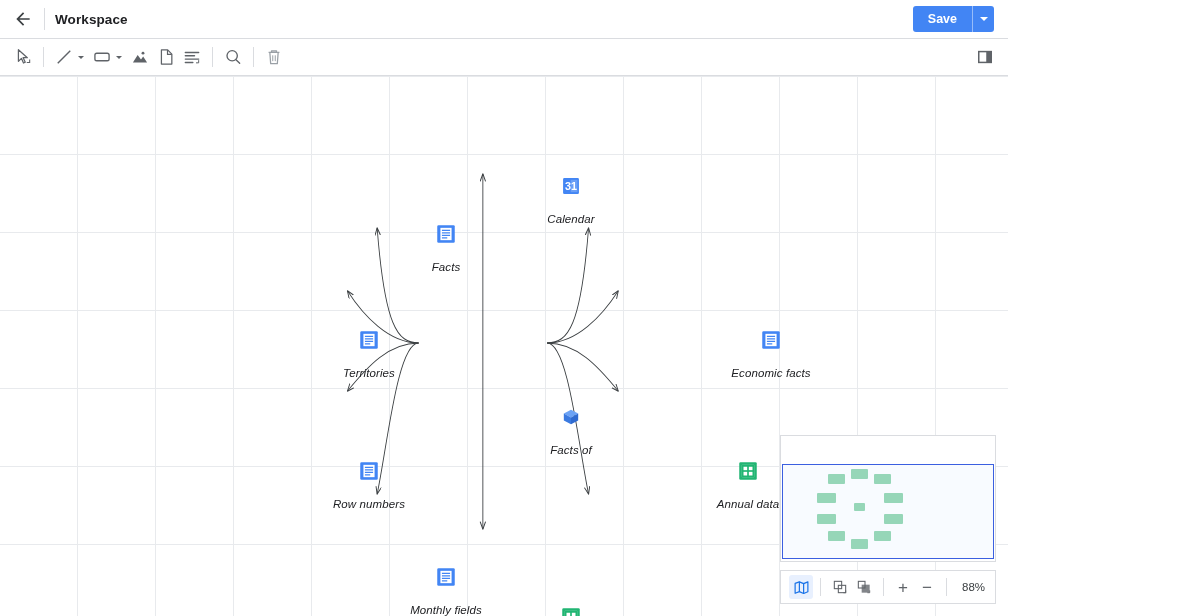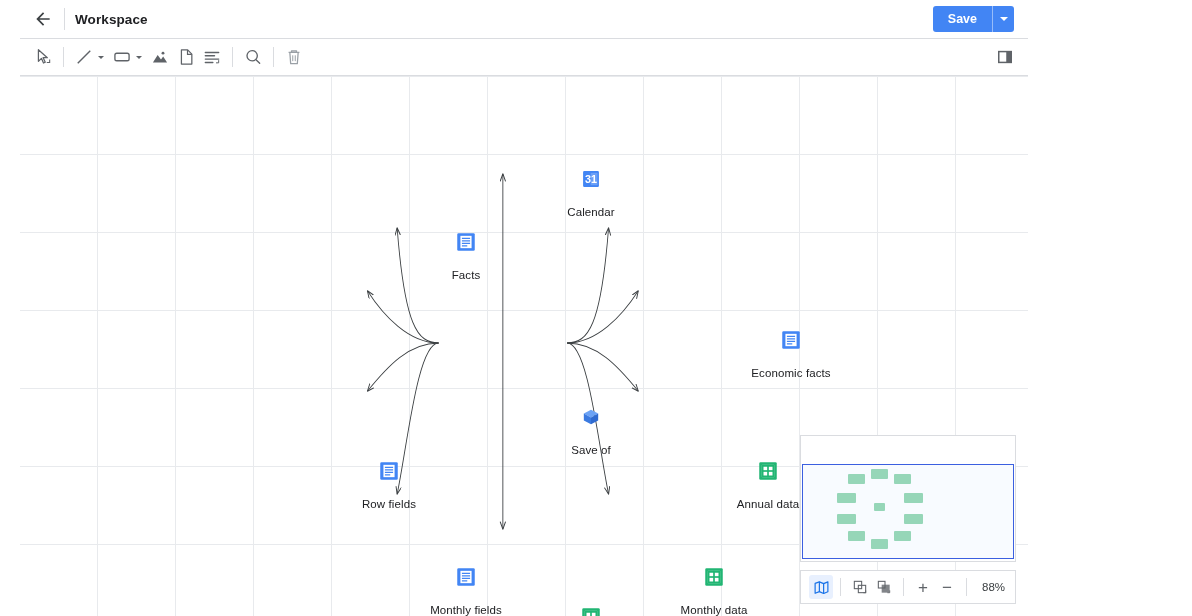--- a/index.html
+++ b/index.html
@@ -1,21 +1,21 @@
 <!DOCTYPE html>
 <html><head>
 <meta charset="utf-8">
 <style>
   * { box-sizing: border-box; margin: 0; padding: 0; }
   html, body {
     width: 1192px; height: 616px;
     font-family: "Liberation Sans", sans-serif;
     background: #ffffff; overflow: hidden;
   }
-  .app { position: relative; width: 1008px; height: 616px; display: flex; flex-direction: column; margin-left: 20px; }
+  .app { position: relative; width: 1008px; height: 616px; display: flex; flex-direction: column; }
 
   
   .header {
     height: 39px; min-height: 39px; background: #fff;
     border-bottom: 1px solid #dadce0;
     display: flex; align-items: center; padding: 0 8px;
     position: relative; z-index: 40;
   }
   .back-btn {
     width: 30px; height: 30px; display: flex; align-items: center; justify-content: center;
@@ -69,21 +69,21 @@
   .canvas-svg { position: absolute; inset: 0; width: 100%; height: 100%; pointer-events: none; }
 
   
   .node {
     position: absolute; transform: translateX(-50%);
     display: flex; flex-direction: column; align-items: center;
     cursor: pointer; width: 150px;
   }
   .node-label {
     margin-top: 17px; font-size: 11.5px; color: #202124;
-    white-space: nowrap; text-align: center; letter-spacing: .1px;
+    white-space: nowrap; text-align: center; letter-spacing: .1px; font-style: italic;
   }
   .ic { width: 20px; height: 20px; display: block; }
 
   
   .minimap-wrap {
     position: absolute; right: 12px; bottom: 12px; width: 216px;
     display: flex; flex-direction: column; z-index: 30;
   }
   .minimap {
     height: 127px; background: #fff; border: 1px solid #dadce0;
@@ -233,74 +233,87 @@
         <path d="M647,267 C672,267 684,370 696,418"></path>
       </g>
     </svg>
 
     <div class="node" style="left:571px; top:331px;">
       <svg width="20" height="20" viewBox="0 0 24 24">
         <path d="M12 3.2 L20.6 7.9 L12 12.6 L3.4 7.9 Z" fill="#6ba2f5"></path>
         <path d="M3.4 7.9 L12 12.6 L12 20.8 L3.4 16.1 Z" fill="#3b7ae0"></path>
         <path d="M20.6 7.9 L12 12.6 L12 20.8 L20.6 16.1 Z" fill="#2f6ad0"></path>
       </svg>
-      <div class="node-label">Save of</div>
-    </div>
-
-    <div class="node" style="left:571px; top:93px;">
+      <div class="node-label">Facts of</div>
+    </div>
+
+    <div class="node" style="left:571px; top:100px;">
       <svg width="20" height="20" viewBox="0 0 24 24">
         <rect x="2.5" y="2.5" width="19" height="19" rx="1.5" fill="#4285f4"></rect>
         <text x="12" y="17" text-anchor="middle" font-family="Liberation Sans, sans-serif" font-size="13" font-weight="bold" fill="#ffffff">31</text>
         <rect x="11.6" y="4.6" width="8.2" height="14.8" fill="#ffffff" opacity="0.22"></rect>
       </svg>
       <div class="node-label">Calendar</div>
     </div>
 
-    <div class="node" style="left:446px; top:156px;">
+    <div class="node" style="left:446px; top:148px;">
       <svg width="20" height="20" viewBox="0 0 24 24">
         <rect x="1.5" y="1.5" width="21" height="21" rx="1.5" fill="#4285f4"></rect>
         <rect x="5.3" y="4.6" width="13.4" height="14.8" fill="#ffffff"></rect>
         <g fill="#4285f4">
           <rect x="7.1" y="6.9" width="9.8" height="1.5"></rect>
           <rect x="7.1" y="9.9" width="9.8" height="1.5"></rect>
           <rect x="7.1" y="12.9" width="9.8" height="1.5"></rect>
           <rect x="7.1" y="15.9" width="6.4" height="1.5"></rect>
         </g>
       </svg>
       <div class="node-label">Facts</div>
     </div>
 
 
-
-    <div class="node" style="left:771px; top:254px;justify-content:flex-end;">
+    <div class="node" style="left:369px; top:254px;">
       <svg width="20" height="20" viewBox="0 0 24 24">
         <rect x="1.5" y="1.5" width="21" height="21" rx="1.5" fill="#4285f4"></rect>
         <rect x="5.3" y="4.6" width="13.4" height="14.8" fill="#ffffff"></rect>
         <g fill="#4285f4">
           <rect x="7.1" y="6.9" width="9.8" height="1.5"></rect>
           <rect x="7.1" y="9.9" width="9.8" height="1.5"></rect>
           <rect x="7.1" y="12.9" width="9.8" height="1.5"></rect>
           <rect x="7.1" y="15.9" width="6.4" height="1.5"></rect>
         </g>
       </svg>
-      <div class="node-label">Economic facts</div>
-    </div>
-
-    <div class="node" style="left:369px; top:385px;">
+      <div class="node-label">Territories</div>
+    </div>
+
+    <div class="node" style="left:771px; top:254px;justify-content:flex-end;">
       <svg width="20" height="20" viewBox="0 0 24 24">
         <rect x="1.5" y="1.5" width="21" height="21" rx="1.5" fill="#4285f4"></rect>
         <rect x="5.3" y="4.6" width="13.4" height="14.8" fill="#ffffff"></rect>
         <g fill="#4285f4">
           <rect x="7.1" y="6.9" width="9.8" height="1.5"></rect>
           <rect x="7.1" y="9.9" width="9.8" height="1.5"></rect>
           <rect x="7.1" y="12.9" width="9.8" height="1.5"></rect>
           <rect x="7.1" y="15.9" width="6.4" height="1.5"></rect>
         </g>
       </svg>
-      <div class="node-label">Row fields</div>
+      <div class="node-label">Economic facts</div>
+    </div>
+
+    <div class="node" style="left:369px; top:385px;">
+      <svg width="20" height="20" viewBox="0 0 24 24">
+        <rect x="1.5" y="1.5" width="21" height="21" rx="1.5" fill="#4285f4"></rect>
+        <rect x="5.3" y="4.6" width="13.4" height="14.8" fill="#ffffff"></rect>
+        <g fill="#4285f4">
+          <rect x="7.1" y="6.9" width="9.8" height="1.5"></rect>
+          <rect x="7.1" y="9.9" width="9.8" height="1.5"></rect>
+          <rect x="7.1" y="12.9" width="9.8" height="1.5"></rect>
+          <rect x="7.1" y="15.9" width="6.4" height="1.5"></rect>
+        </g>
+      </svg>
+      <div class="node-label">Row numbers</div>
     </div>
 
     <div class="node" style="left:748px; top:385px;">
       <svg width="20" height="20" viewBox="0 0 24 24">
         <rect x="1.5" y="1.5" width="21" height="21" rx="1.5" fill="#21b573"></rect>
         <rect x="4.6" y="4.6" width="14.8" height="14.8" fill="#ffffff"></rect>
         <g fill="#21b573">
           <rect x="4.6" y="4.6" width="14.8" height="2.3"></rect>
           <rect x="11" y="4.6" width="2.0" height="14.8"></rect>
           <rect x="4.6" y="11" width="14.8" height="2.0"></rect>
@@ -319,35 +332,20 @@
         <g fill="#4285f4">
           <rect x="7.1" y="6.9" width="9.8" height="1.5"></rect>
           <rect x="7.1" y="9.9" width="9.8" height="1.5"></rect>
           <rect x="7.1" y="12.9" width="9.8" height="1.5"></rect>
           <rect x="7.1" y="15.9" width="6.4" height="1.5"></rect>
         </g>
       </svg>
       <div class="node-label">Monthly fields</div>
     </div>
 
-    <div class="node" style="left:694px; top:491px;">
-      <svg width="20" height="20" viewBox="0 0 24 24">
-        <rect x="1.5" y="1.5" width="21" height="21" rx="1.5" fill="#21b573"></rect>
-        <rect x="4.6" y="4.6" width="14.8" height="14.8" fill="#ffffff"></rect>
-        <g fill="#21b573">
-          <rect x="4.6" y="4.6" width="14.8" height="2.3"></rect>
-          <rect x="11" y="4.6" width="2.0" height="14.8"></rect>
-          <rect x="4.6" y="11" width="14.8" height="2.0"></rect>
-          <rect x="4.6" y="17.4" width="14.8" height="2.0"></rect>
-          <rect x="4.6" y="4.6" width="2.0" height="14.8"></rect>
-          <rect x="17.4" y="4.6" width="2.0" height="14.8"></rect>
-        </g>
-      </svg>
-      <div class="node-label">Monthly data</div>
-    </div>
 
     <div class="node" style="left:571px; top:531px;">
       <svg width="20" height="20" viewBox="0 0 24 24">
         <rect x="1.5" y="1.5" width="21" height="21" rx="1.5" fill="#21b573"></rect>
         <rect x="4.6" y="4.6" width="14.8" height="14.8" fill="#ffffff"></rect>
         <g fill="#21b573">
           <rect x="4.6" y="4.6" width="14.8" height="2.3"></rect>
           <rect x="11" y="4.6" width="2.0" height="14.8"></rect>
           <rect x="4.6" y="11" width="14.8" height="2.0"></rect>
           <rect x="4.6" y="17.4" width="14.8" height="2.0"></rect>

